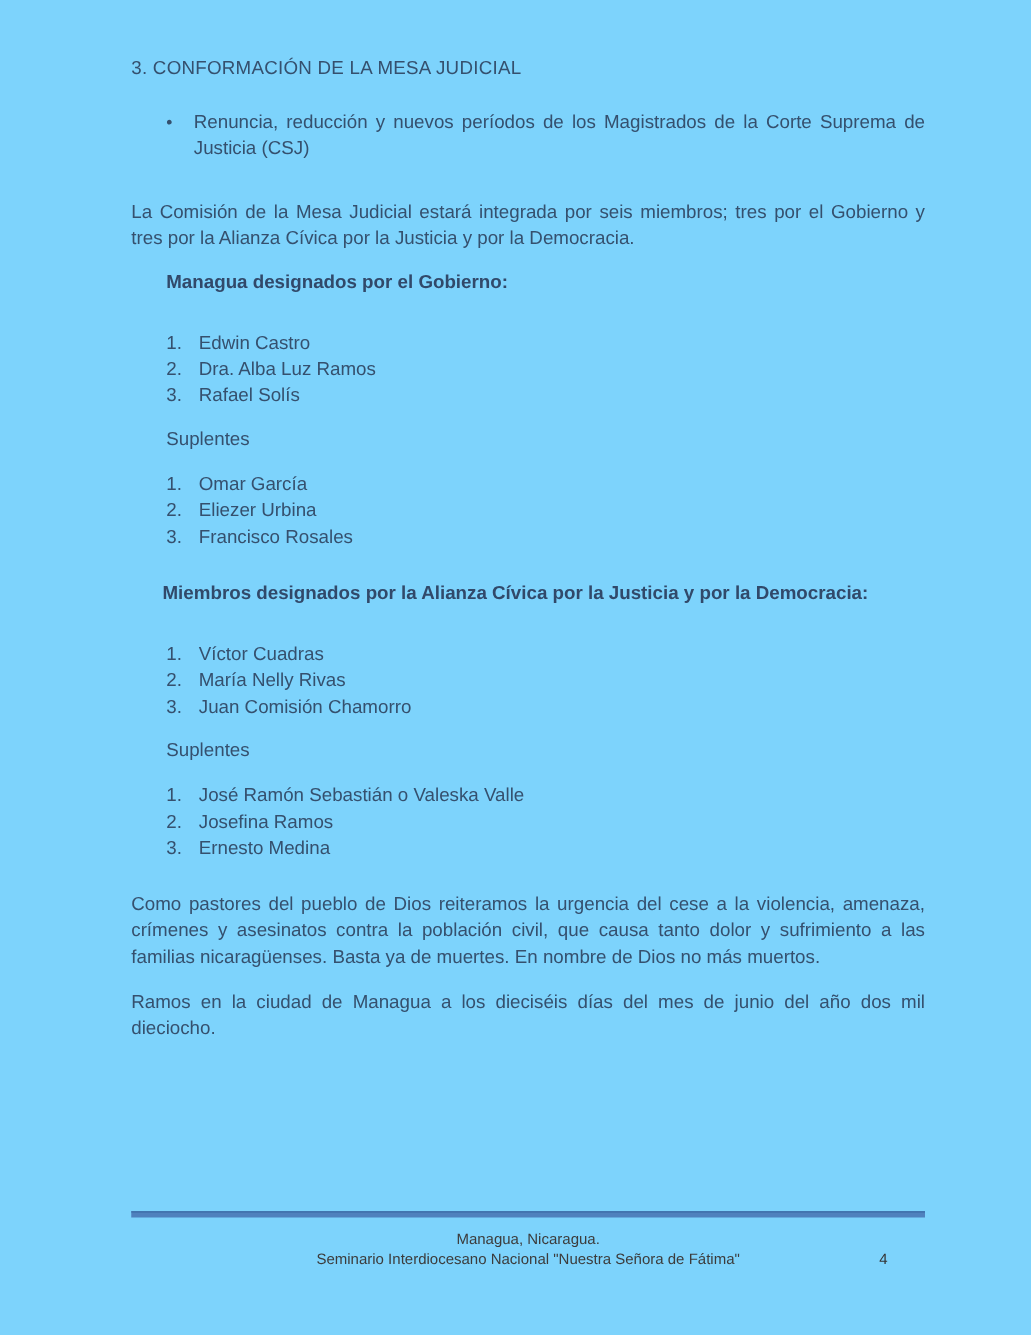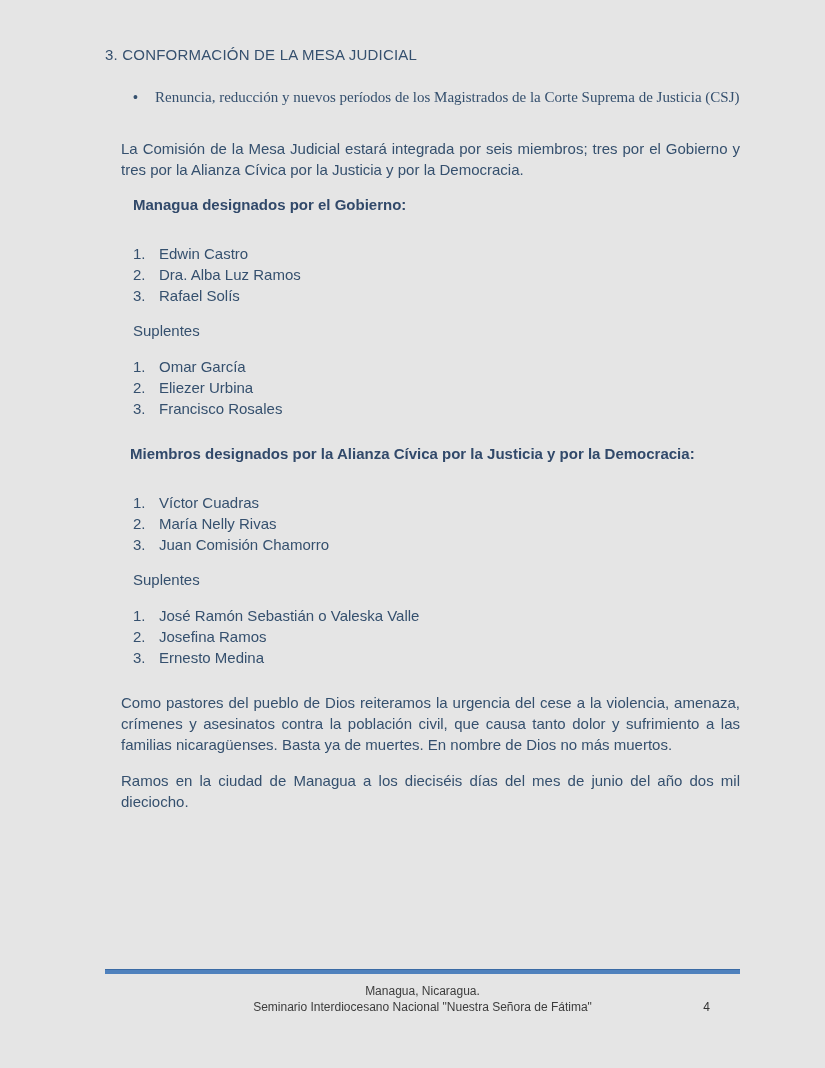--- a/index.html
+++ b/index.html
@@ -4,21 +4,21 @@
 <style>
   html, body {
     margin: 0;
     padding: 0;
     background: #ffffff;
   }
   .page {
     position: relative;
     width: 825px;
     height: 1068px;
-    background: #e5e5e5;
+    background: #7dd3fc;
     font-family: "Liberation Sans", "DejaVu Sans", sans-serif;
     color: #35506e;
     font-size: 15px;
     line-height: 21px;
     overflow: hidden;
     box-sizing: border-box;
   }
   .content {
     padding: 44px 85px 0 105px;
   }
@@ -36,26 +36,25 @@
   }
   .bullet-glyph {
     width: 22px;
     flex: 0 0 22px;
     font-size: 14px;
   }
   .bullet-text {
     margin: 0;
     flex: 1;
     text-align: justify;
-    font-family: Liberation Serif, serif;
   }
   .para {
     margin: 0;
   }
-  .justify { text-align: justify; margin-left: 16px; }
+  .justify { text-align: justify; }
   .intro { margin-top: 30px; }
   .subheading {
     margin: 0;
     padding-left: 28px;
     font-size: 15px;
     font-weight: bold;
     color: #31496a;
   }
   .subheading.first { margin-top: 14px; }
   .subheading.second { margin-top: 24px; padding-left: 25px; }

